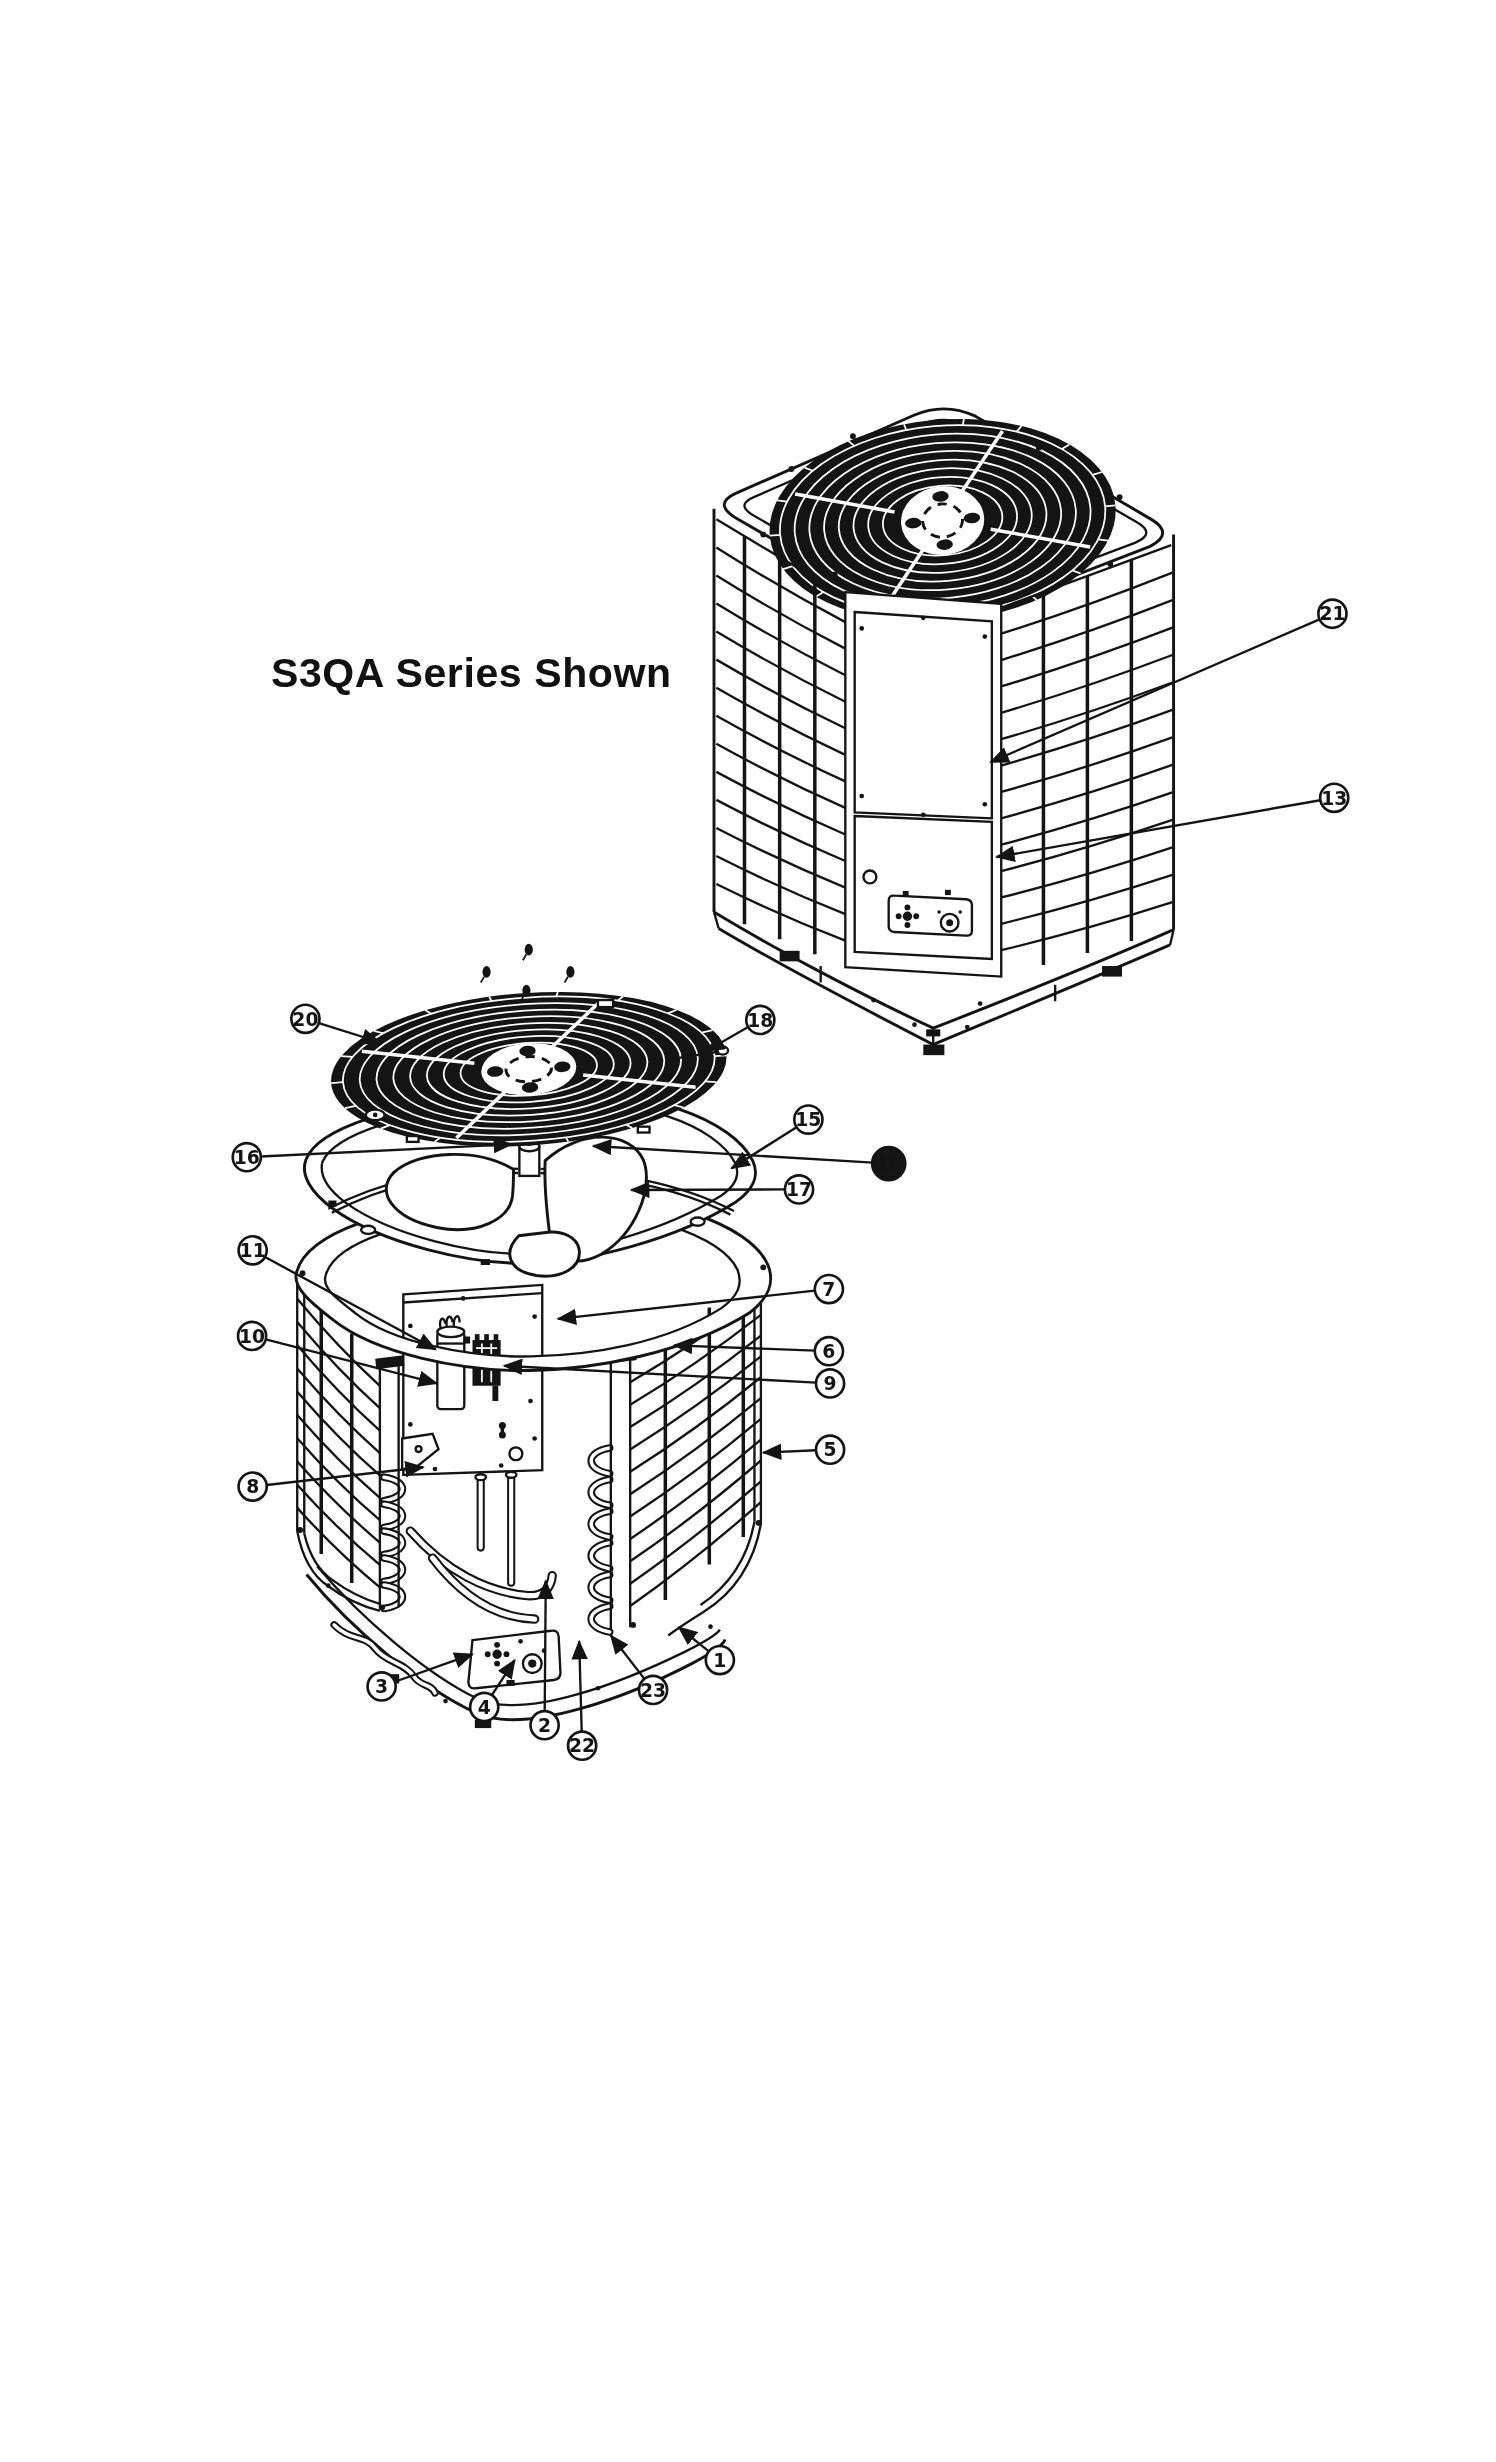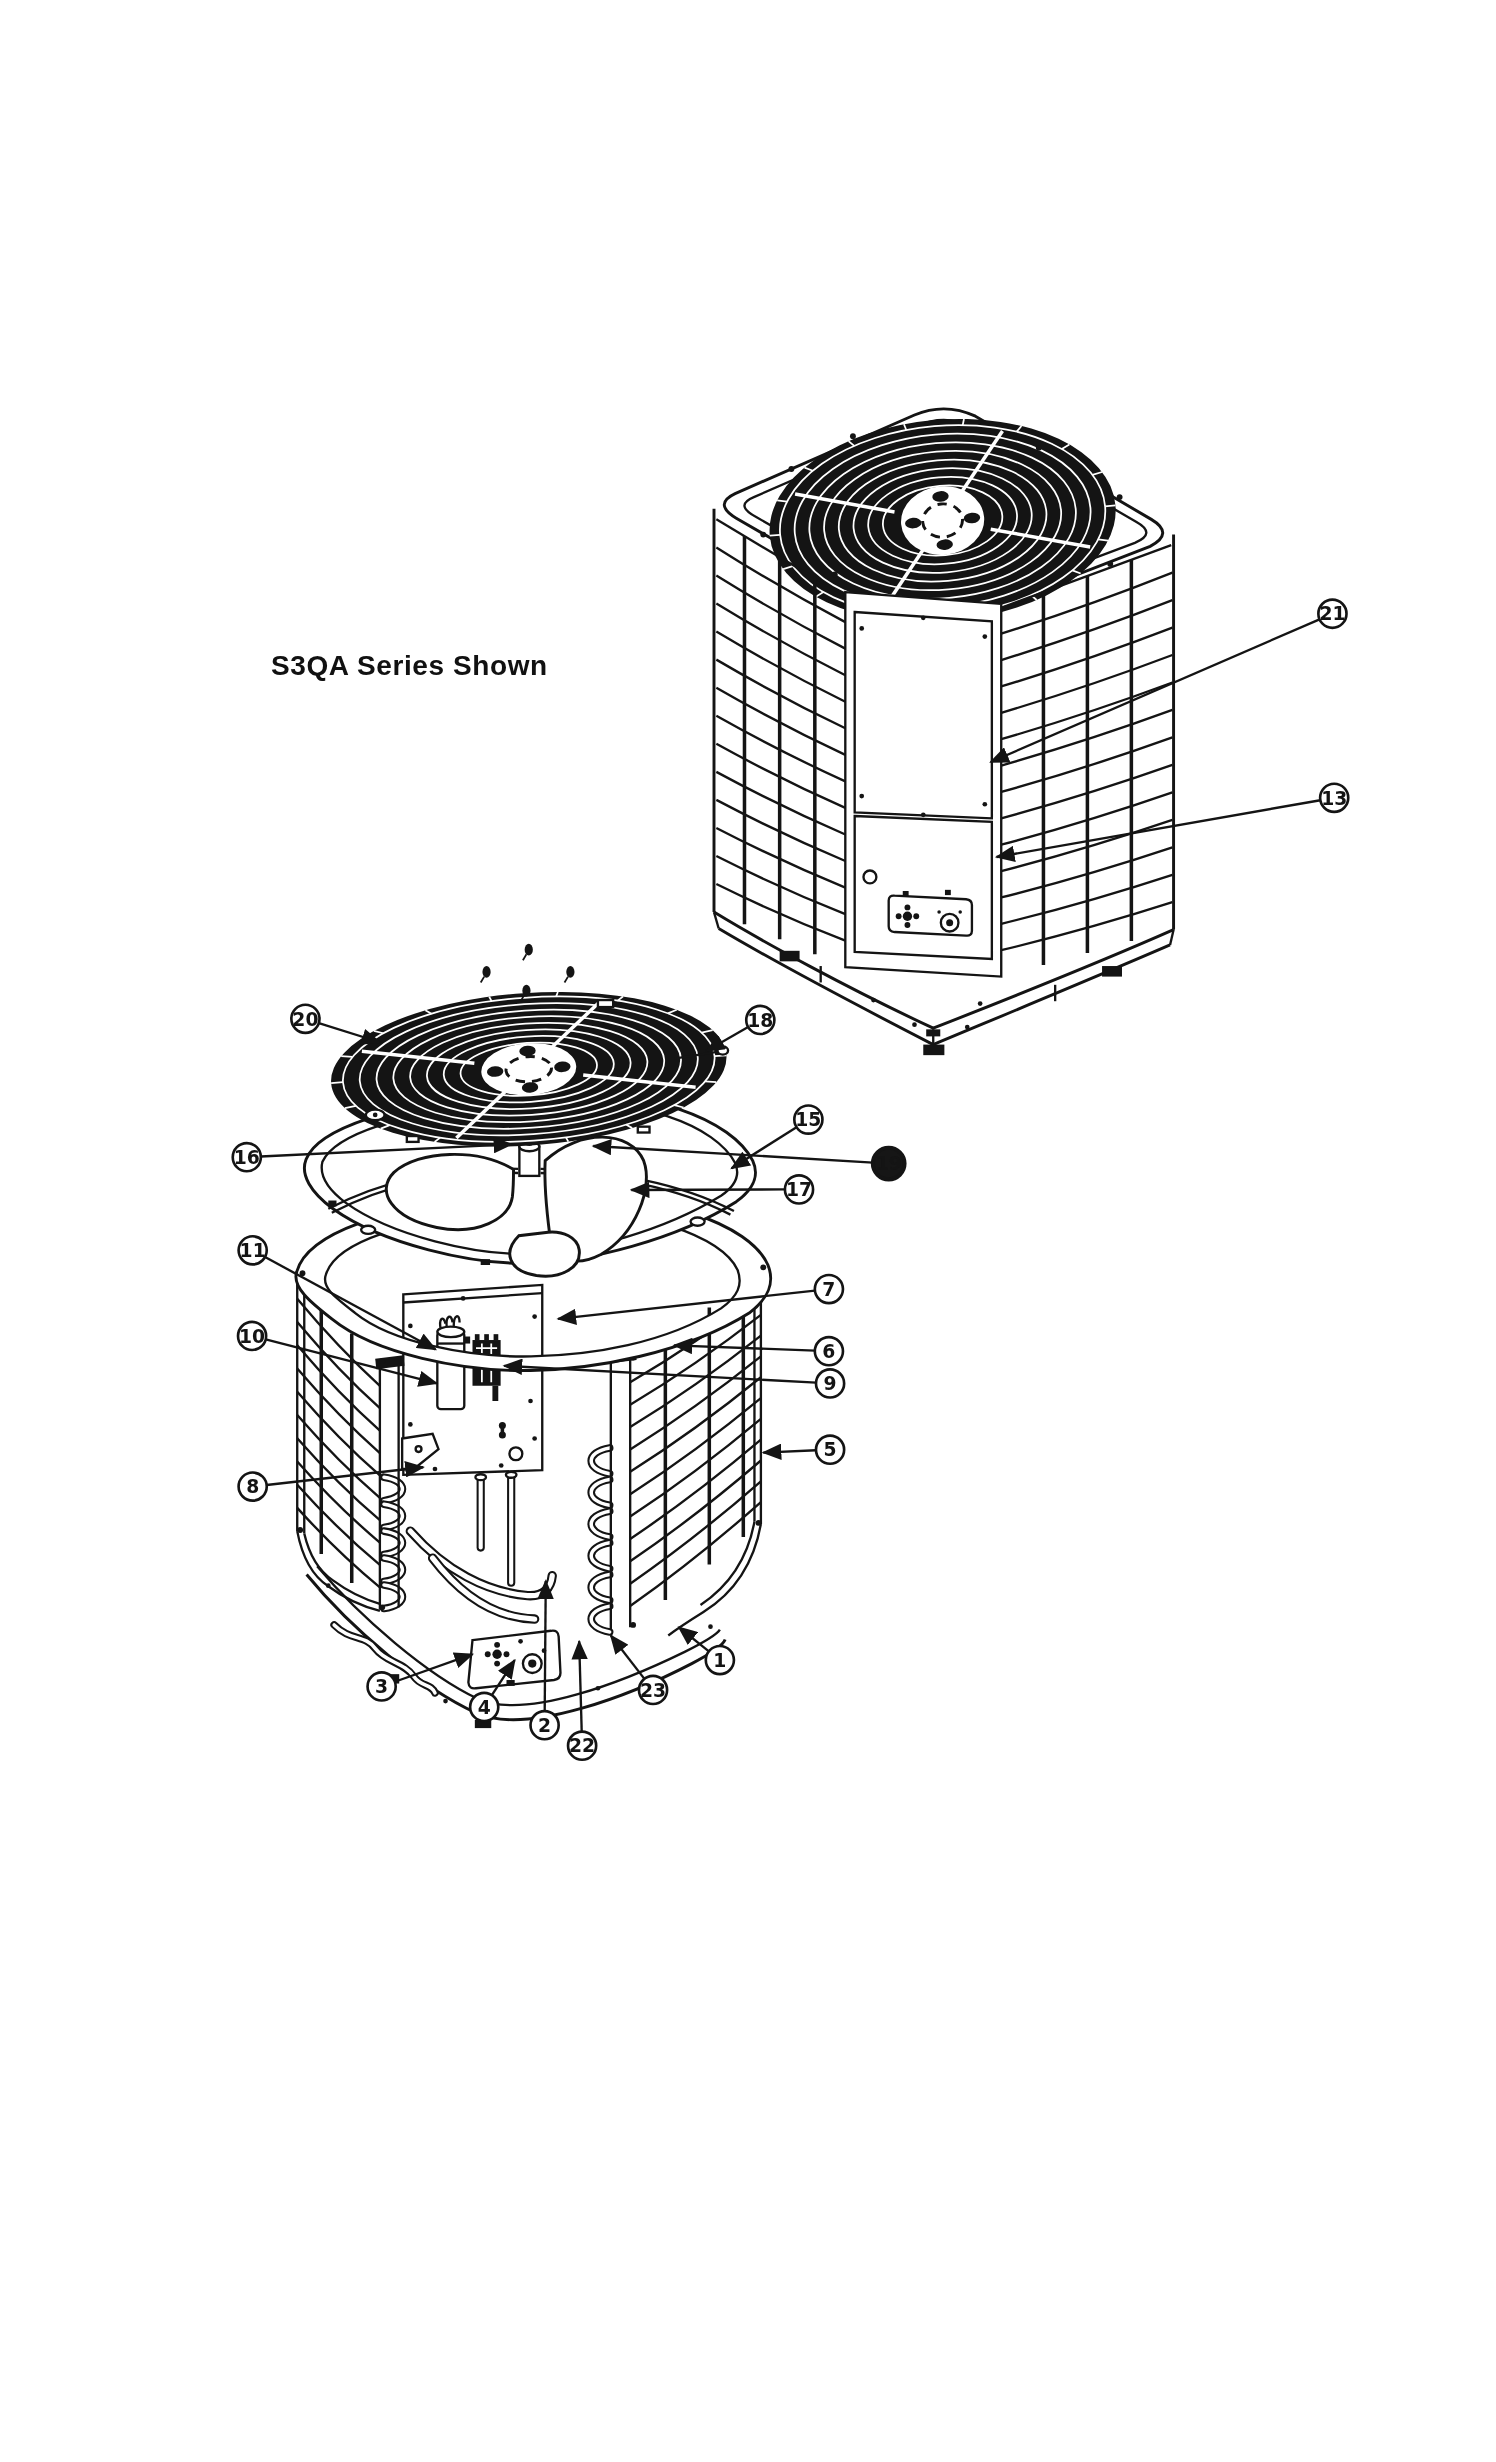--- a/index.html
+++ b/index.html
@@ -1,18 +1,18 @@
 <!DOCTYPE html>
 <html style="font-size:9.4px"><head>
 <meta charset="utf-8">
 <style>
   html,body{margin:0;padding:0;background:#ffffff;}
   .page{position:relative;width:1496px;height:2462px;background:#ffffff;overflow:hidden;
         font-family:"Liberation Sans", sans-serif;}
-  .series-label{position:absolute;left:271px;top:650px;font-size:28px;font-weight:bold;
+  .series-label{position:absolute;left:271px;top:650px;font-size:41px;font-weight:bold;
         color:#111;letter-spacing:0.6px;white-space:nowrap;}
   svg{position:absolute;left:0;top:0;}
   .ink{stroke:#141414;fill:none;stroke-width:4;}
   .ink5{stroke:#141414;fill:none;stroke-width:5;}
   .fillw{fill:#ffffff;}
   .filli{fill:#141414;stroke:none;}
   text.co{font-family:"DejaVu Sans", sans-serif;font-weight:bold;font-size:32px;fill:#141414;}
 </style>
 </head>
 <body>

